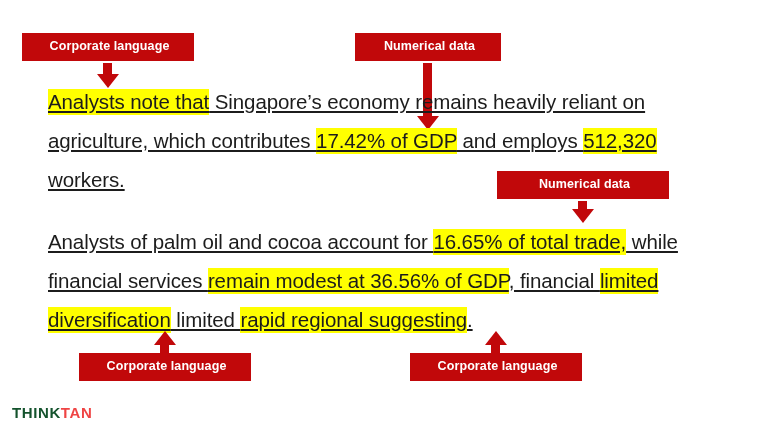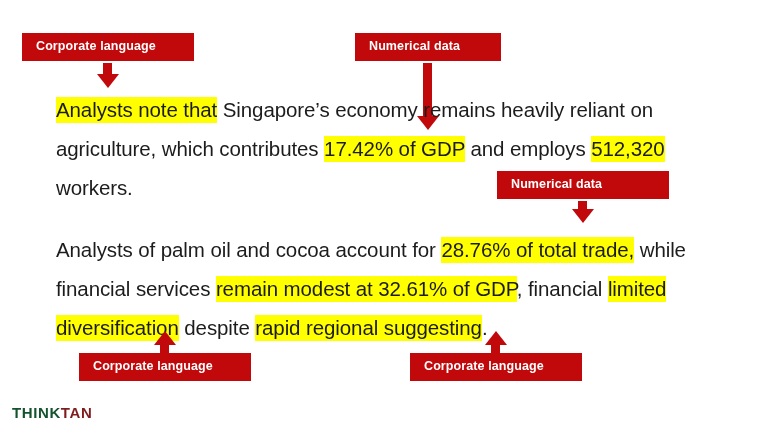--- a/index.html
+++ b/index.html
@@ -21,21 +21,21 @@
     position: absolute;
     background: #c1080a;
     color: #ffffff;
     font-size: 12.5px;
     font-weight: bold;
     letter-spacing: 0.1px;
     line-height: 1;
     padding: 7px 11px 8px 14px;
     white-space: nowrap;
     box-sizing: border-box;
-    text-align: left;
+    text-align: center;
   }
 
   
   .stem {
     position: absolute;
     background: #c1080a;
     width: 9px;
   }
   
   .arrow-down {
@@ -60,41 +60,41 @@
   .doc-text {
     position: absolute;
     left: 48px;
     top: 82px;
     width: 690px;
     font-size: 20.5px;
     line-height: 39px;
     color: #1c1c1c;
     letter-spacing: -0.1px;
   }
-  .para { margin: 8px; }
+  .para { margin: 0; text-decoration: underline; }
   .para + .para { margin-top: 23px; }
   mark.hl {
     background: #ffff00;
     color: #1c1c1c;
     padding: 1px 0 2px 0;
     box-decoration-break: clone;
     -webkit-box-decoration-break: clone;
   }
 
   
   .logo {
     position: absolute;
     left: 12px;
     top: 404px;
     font-size: 15px;
     font-weight: bold;
     letter-spacing: 0.6px;
   }
   .logo .part-a { color: #14532d; }
-  .logo .part-b { color: #7f1d1d; }
+  .logo .part-b { color: #ef4444; }
 </style>
 </head>
 <body>
 
 <div class="callout" style="left:22px; top:33px; width:172px;">
   <span>Corporate language</span>
 </div>
 <div class="stem" style="left:103px; top:63px; height:14px;"></div>
 <div class="arrow-down" style="left:97px; top:74px;"></div>
 
@@ -107,21 +107,21 @@
 <div class="callout" style="left:497px; top:171px; width:172px;">
   <span>Numerical data</span>
 </div>
 <div class="stem" style="left:578px; top:201px; height:11px;"></div>
 <div class="arrow-down" style="left:572px; top:209px;"></div>
 
 <div class="doc-text">
 
   <p class="para"><mark class="hl">Analysts note that</mark><span> Singapore’s economy remains heavily reliant on agriculture, which contributes </span><mark class="hl">17.42% of GDP</mark><span> and employs </span><mark class="hl">512,320</mark><span> workers.</span></p>
 
-  <p class="para"><span>Analysts of palm oil and cocoa account for </span><mark class="hl">28.76% of total trade,</mark><span> while financial services </span><mark class="hl">remain modest at 32.61% of GDP</mark><span>, financial </span><mark class="hl">limited diversification</mark><span> despite </span><mark class="hl">rapid regional suggesting</mark><span>.</span></p>
+  <p class="para"><span>Analysts of palm oil and cocoa account for </span><mark class="hl">16.65% of total trade,</mark><span> while financial services </span><mark class="hl">remain modest at 36.56% of GDP</mark><span>, financial </span><mark class="hl">limited diversification</mark><span> limited </span><mark class="hl">rapid regional suggesting</mark><span>.</span></p>
 
 </div>
 
 <div class="arrow-up" style="left:154px; top:331px;"></div>
 <div class="stem" style="left:160px; top:344px; height:12px;"></div>
 <div class="callout" style="left:79px; top:353px; width:172px;">
   <span>Corporate language</span>
 </div>
 
 <div class="arrow-up" style="left:485px; top:331px;"></div>

